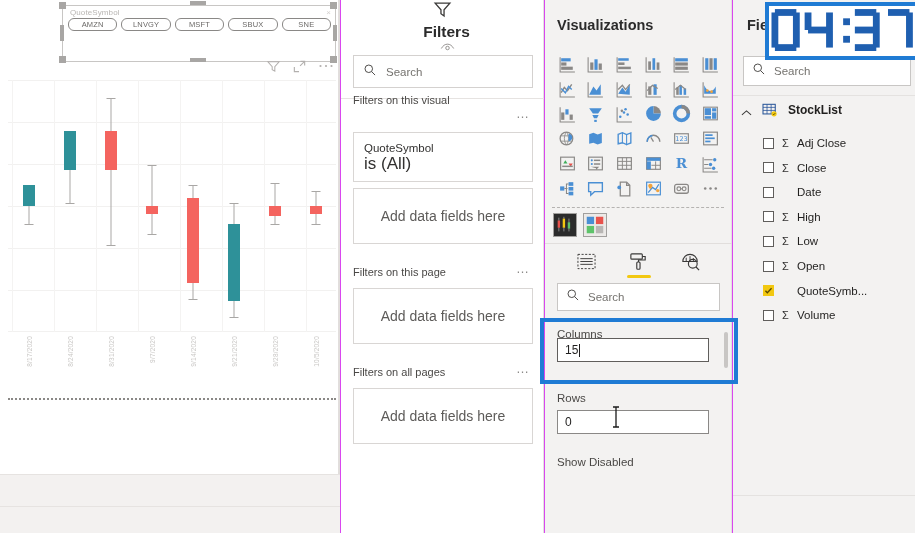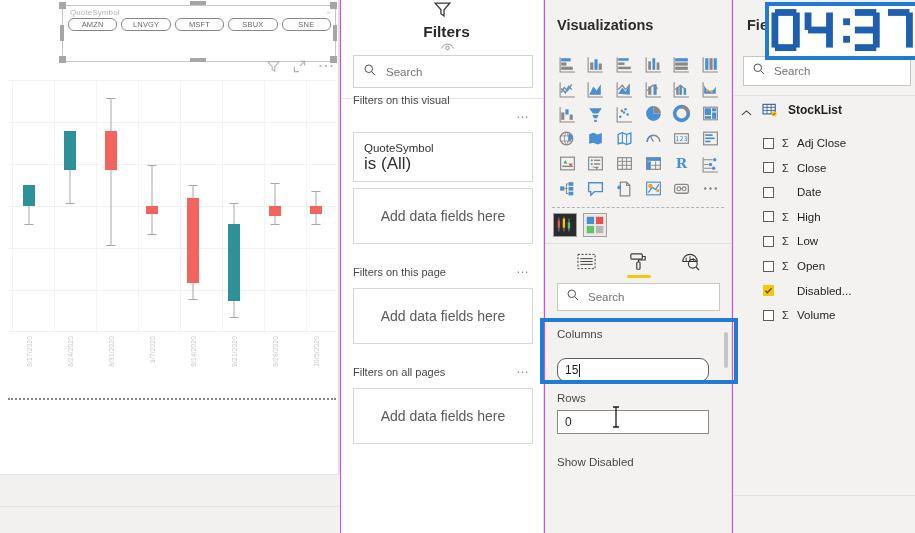--- a/index.html
+++ b/index.html
@@ -783,21 +783,21 @@
       <span>
         <svg width="14" height="14" viewBox="0 0 16 16">
             <circle cx="6.6" cy="6.6" r="4.3" fill="none" stroke="#4a4846" stroke-width="1.1"></circle>
             <path d="M9.8 9.8l4 4" stroke="#4a4846" stroke-width="1.1"></path>
           </svg>
       </span>
       <span class="ph">Search</span>
     </div>
 
     <div class="fmt-field-label" style="top:328px;">Columns</div>
-    <div class="fmt-input" style="top:358px;border-radius:9px;">
+    <div class="fmt-input" style="top:338px;">
       <span>15</span>
         <span class="caret"></span>
     </div>
     <div id="fmt-scroll"></div>
 
     <div class="fmt-field-label" style="top:392px;">Rows</div>
     <div class="fmt-input thin" style="top:410px;">
       <span>0</span>
     </div>
 
@@ -875,21 +875,21 @@
           <span class="fsigma">Σ</span>
           <span class="flabel">Open</span>
         </div>
         <div class="field-row" style="top: 278.6px;">
           <span class="fchk on">
             <svg width="9" height="9" viewBox="0 0 10 10">
               <path d="M1.6 5.2l2.1 2.2L8.4 2.6" fill="none" stroke="#5a4a00" stroke-width="1.5"></path>
             </svg>
           </span>
           <span class="fsigma blank">Σ</span>
-          <span class="flabel">Disabled...</span>
+          <span class="flabel">QuoteSymb...</span>
         </div>
         <div class="field-row" style="top: 303.2px;">
           <span class="fchk"></span>
           <span class="fsigma">Σ</span>
           <span class="flabel">Volume</span>
         </div>
       </div>
 
     <div id="fields-bottom-line"></div>
 

